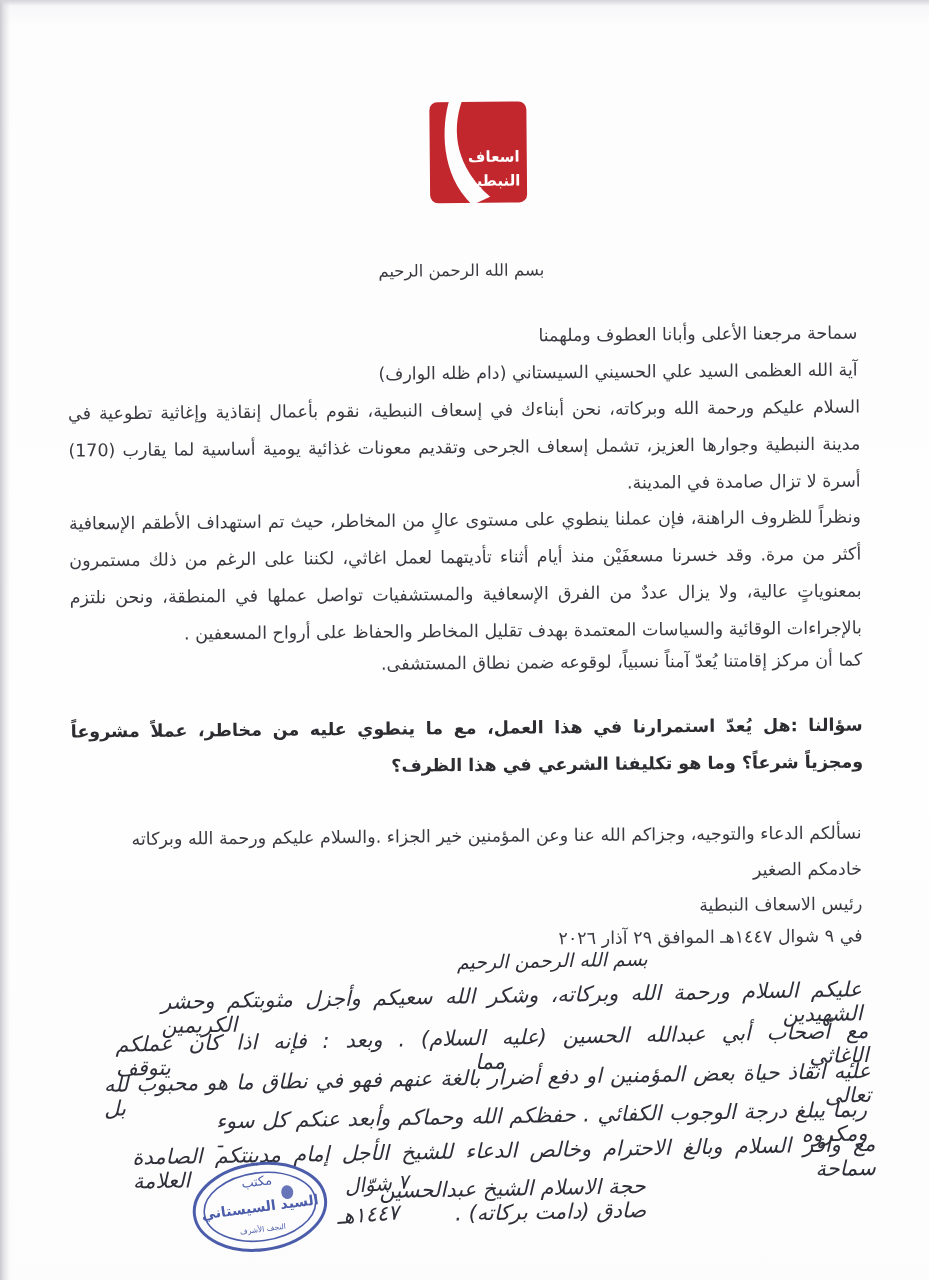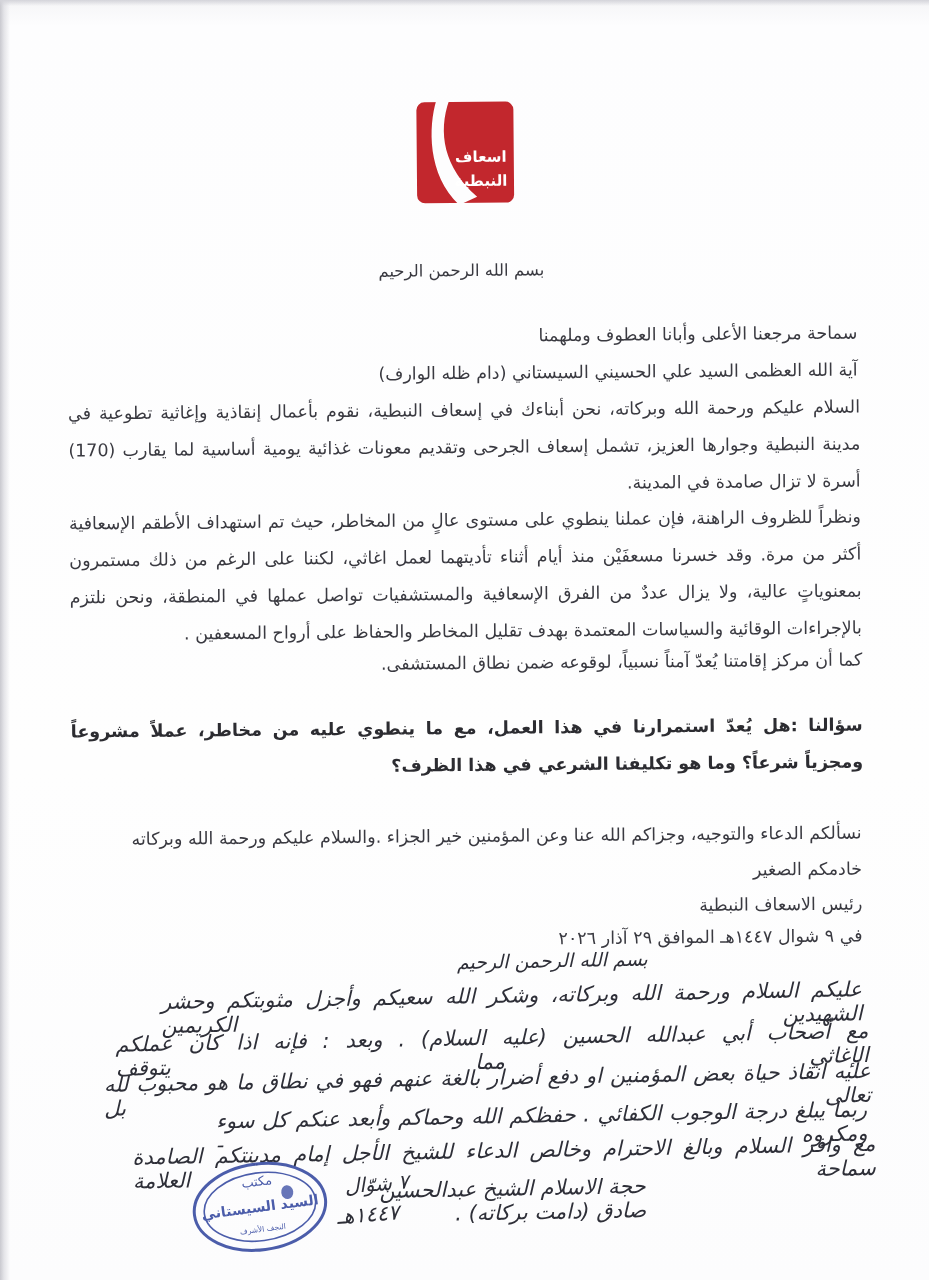--- a/index.html
+++ b/index.html
@@ -26,21 +26,21 @@
     color:#3a3a41;
     direction:rtl;
   }
   .abs{position:absolute;}
   .typed{font-size:17.5px;line-height:37px;}
   .center{text-align:center;}
   .right{text-align:right;}
   .just{text-align:justify;}
   .bold{font-weight:700;color:#2c2c31;}
 
-  .logo-wrap{left:419px;top:100px;width:102px;height:106px;}
+  .logo-wrap{left:432px;top:100px;width:102px;height:106px;}
 
   .basmala-typed{left:0;right:0;top:252px;font-size:16.5px;letter-spacing:0.5px;}
 
   .sal1{right:69px;left:72px;top:318px;}
   .sal2{right:69px;left:72px;top:355px;}
 
   .para1{right:67px;left:70px;top:392px;}
   .para2{right:67px;left:70px;top:502px;}
   .para3{right:67px;left:70px;top:645px;}
 

